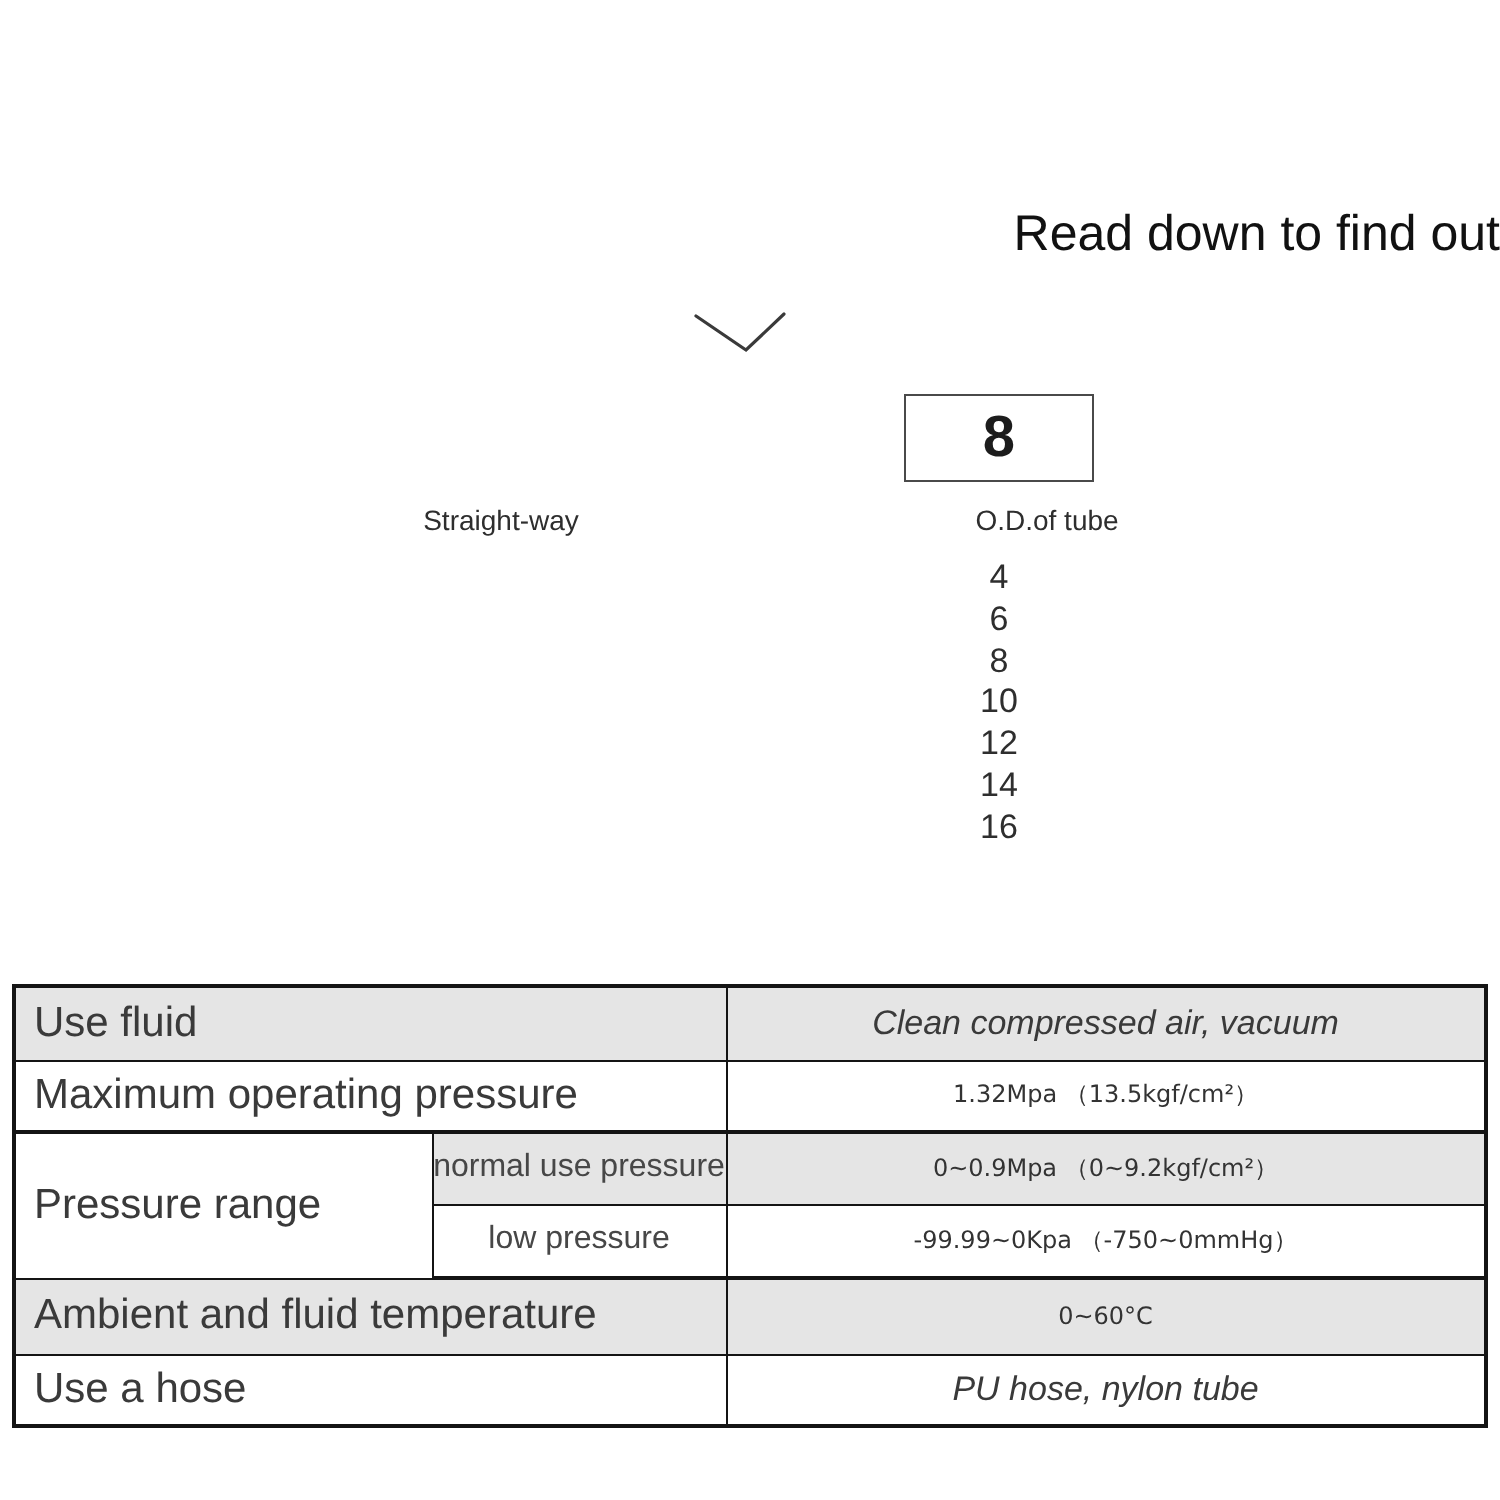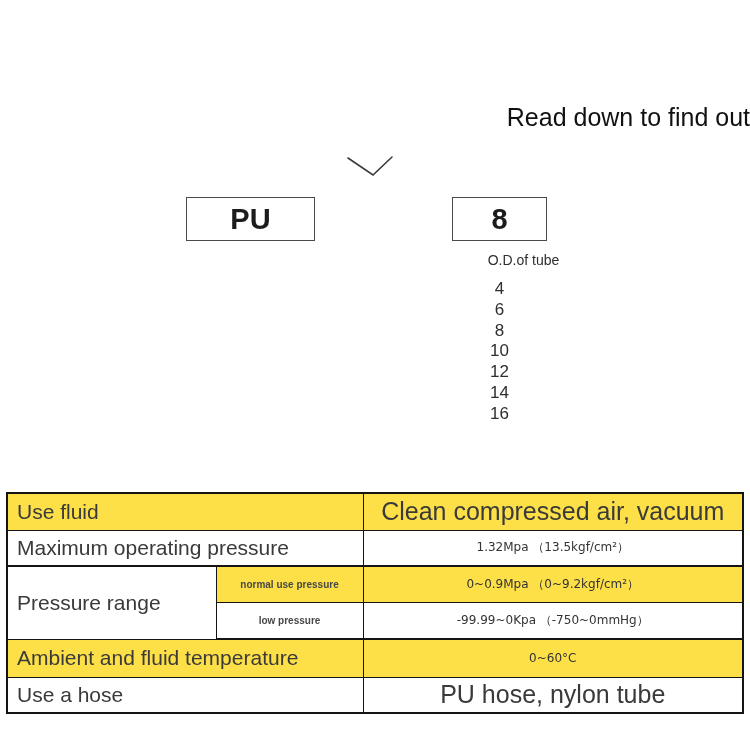--- a/index.html
+++ b/index.html
@@ -85,56 +85,53 @@
     vertical-align: middle;
   }
   td.label {
     padding-left: 9px;
     font-size: 21px;
     color: #3a3a3a;
     text-align: left;
   }
   td.sub {
     text-align: center;
-    font-size: 10px;
+    font-size: 16px;
     color: #474747;
-    font-weight: bold;
   }
   td.val {
     text-align: center;
     color: #333333;
   }
-  td.val-lg { font-size: 25px; font-family: "Liberation Sans", sans-serif; color: #3a3a3a; }
+  td.val-lg { font-size: 17px; font-family: "Liberation Sans", sans-serif; color: #3a3a3a; font-style: italic; }
   td.val-md { font-size: 12px; font-family: "DejaVu Sans", sans-serif; }
-  .beige { background: #fde047; }
+  .beige { background: #e5e5e5; }
   tr.r1 td { height: 37px; }
   tr.r2 td { height: 36px; border-bottom-width: 2px; margin-top: 31px; }
   tr.r3 td { height: 36px; }
   tr.r4 td { height: 37px; border-bottom-width: 2px; }
   tr.r5 td { height: 38px; }
   tr.r6 td { height: 36px; }
 </style>
 </head>
 <body>
 
 <div class="page">
 
   <div class="page-subtitle">Read down to find out</div>
 
   <svg class="chevron" width="50" height="24" viewBox="0 0 50 24">
     <polyline points="3,4 28,21 47,3" fill="none" stroke="#3a3a3a" stroke-width="1.6" stroke-linecap="round"></polyline>
   </svg>
 
-  <div class="code-box model">
-    <span>PU</span>
-  </div>
   <div class="code-box size">
     <span>8</span>
   </div>
 
+  <div class="box-caption model">Straight-way</div>
   <div class="box-caption size">O.D.of tube</div>
 
   <div class="size-options">
     <div>4</div>
     <div>6</div>
     <div>8</div>
     <div>10</div>
     <div>12</div>
     <div>14</div>
     <div>16</div>

